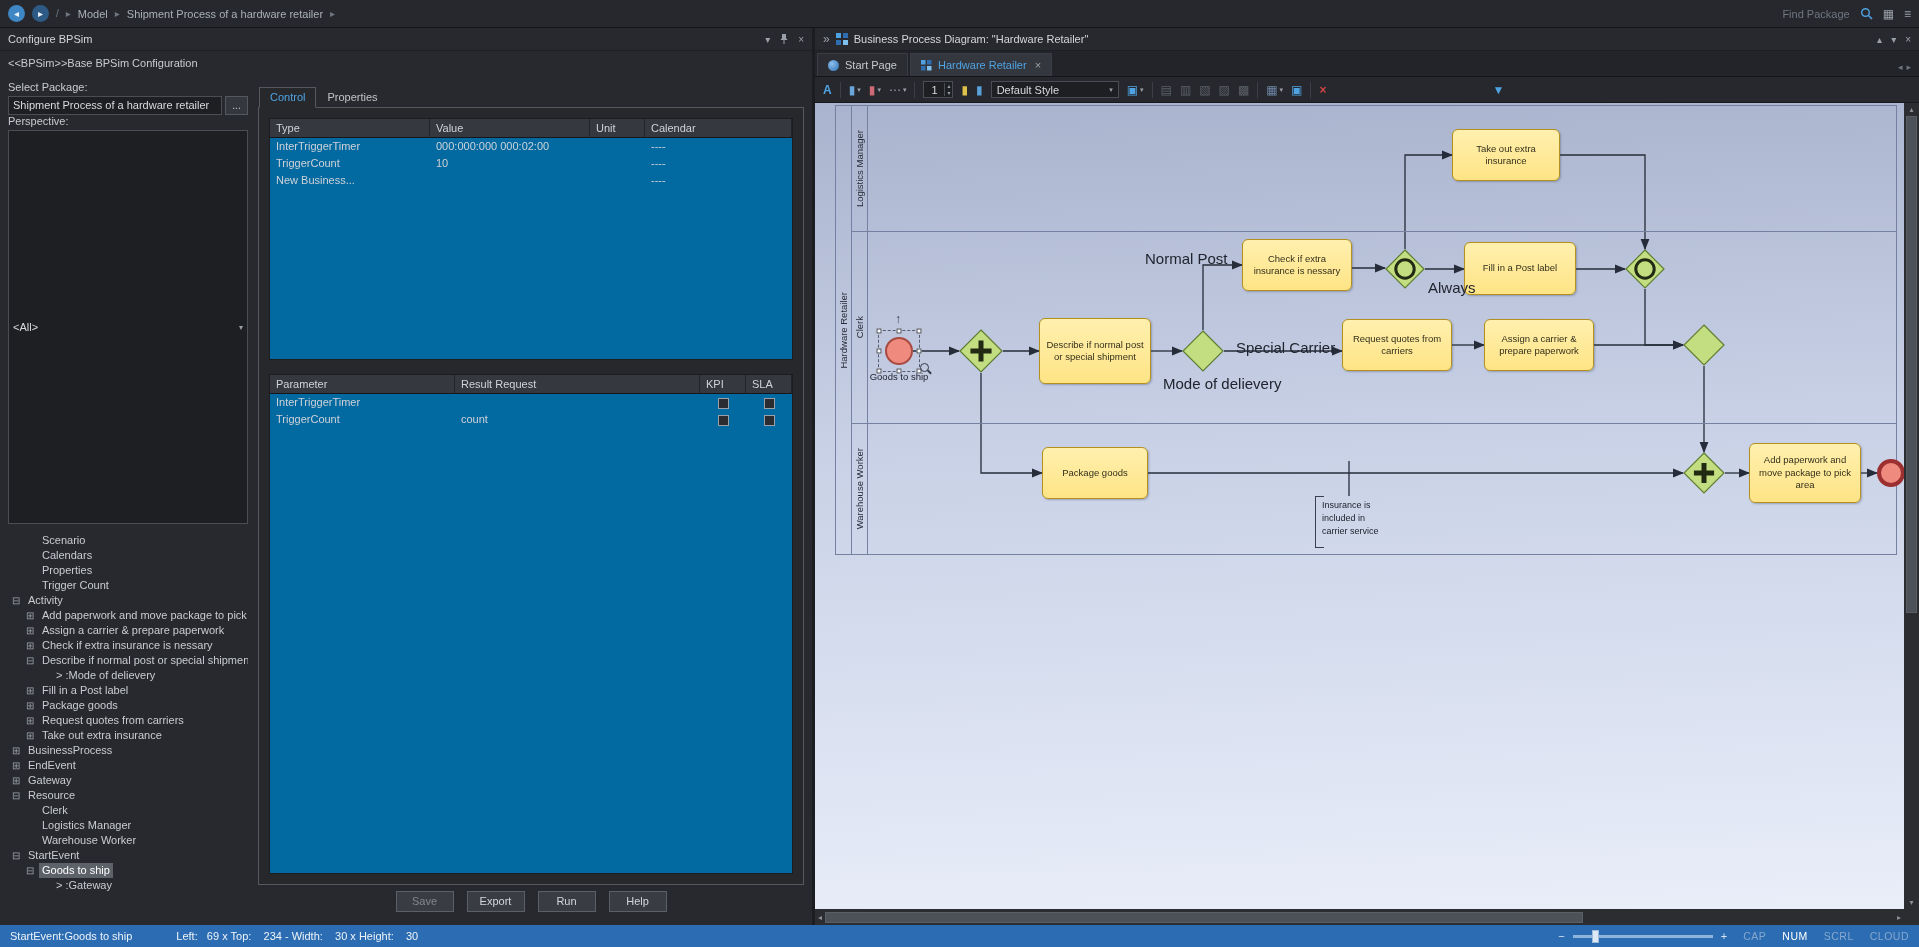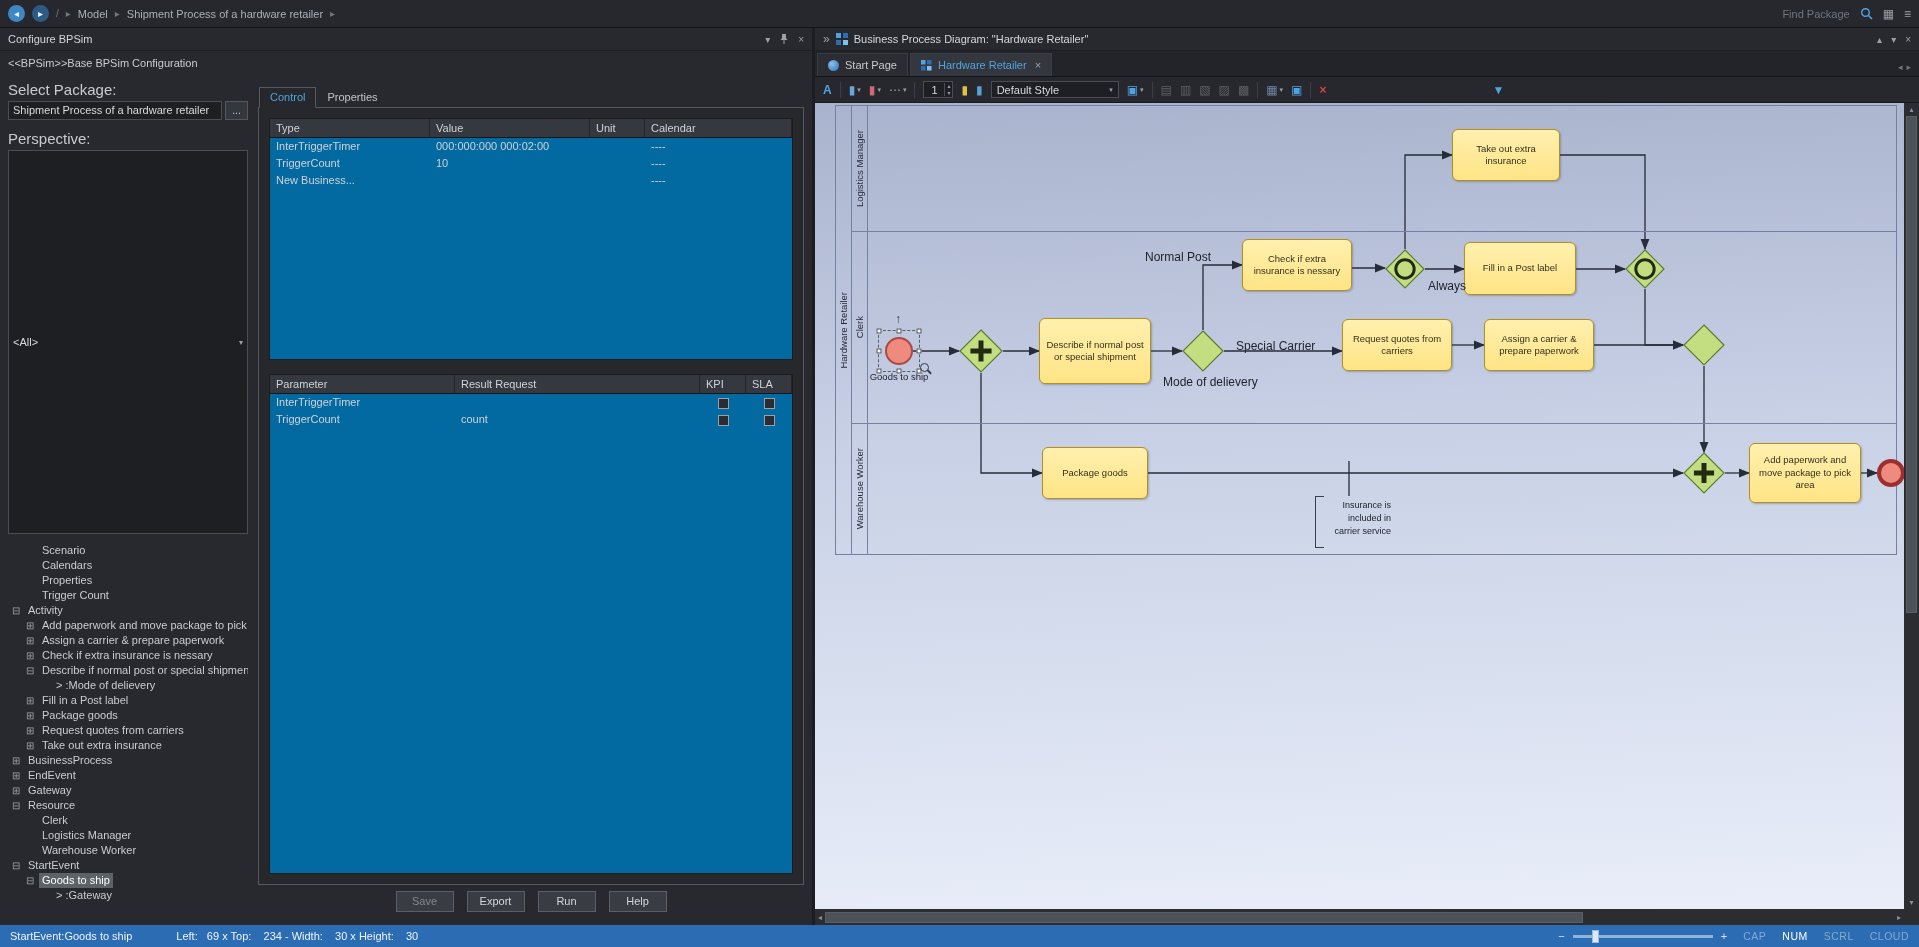--- a/index.html
+++ b/index.html
@@ -25,22 +25,22 @@
   .right-window { position:absolute; left:815px; top:28px; width:1104px; height:897px; background:#26282d; display:flex; flex-direction:column; }
   .wtitle { height:23px; flex:0 0 23px; display:flex; align-items:center; padding:0 8px; gap:6px;
     font-size:11px; color:#d4d6d9; background:#27292e; border-bottom:1px solid #1d1f23; }
   .wicons { margin-left:auto; display:flex; align-items:center; gap:9px; color:#9aa0a8; font-size:10px; }
   .wicons span { cursor:pointer; }
 
   
   .lbody { flex:1; display:flex; overflow:hidden; }
   .col1 { width:256px; flex:0 0 256px; padding:4px 8px; display:flex; flex-direction:column; overflow:hidden; }
   .stereotype { font-size:11px; color:#c8cbd0; margin:2px 0 12px 0; }
-  .flabel { font-size:15px; color:#c8cbd0; margin-bottom:3px; }
-  .flabel.mt { margin-top:10px; }
+  .flabel { font-size:11px; color:#c8cbd0; margin-bottom:3px; }
+  .flabel.mt { }
   .inrow { display:flex; gap:3px; }
   .tin { flex:1; height:19px; background:#1d1f22; border:1px solid #4a4e54; color:#d8dade;
     font-size:11px; padding:2px 4px; overflow:hidden; white-space:nowrap; }
   .browse { width:23px; height:19px; background:#34373d; border:1px solid #54585e; color:#c8cbd0;
     font-size:10px; line-height:1; cursor:pointer; }
   .tin.select { display:flex; justify-content:space-between; align-items:center; cursor:pointer; }
   .tin .dd { color:#9aa0a8; font-size:8px; }
   .tree { margin-top:9px; flex:1; overflow:hidden; font-size:11px; }
   .tree-row { height:15px; line-height:15px; display:flex; align-items:center; white-space:nowrap; cursor:pointer; }
   .tree-glyph { width:13px; flex:0 0 13px; font-size:10px; color:#9aa0a8; text-align:left; }
@@ -119,30 +119,30 @@
 
   .pool { position:absolute; border:1px solid #7581a0; }
   .pool-label { position:absolute; left:0; top:0; bottom:0; width:16px; border-right:1px solid #7581a0;
     display:flex; align-items:center; justify-content:center; }
   .lane { position:absolute; left:16px; right:0; border-bottom:1px solid #7581a0; }
   .lane:last-of-type { border-bottom:none; }
   .lane-label { position:absolute; left:0; top:0; bottom:0; width:16px; border-right:1px solid #7581a0;
     display:flex; align-items:center; justify-content:center; }
   .vtext { writing-mode:vertical-rl; transform:rotate(180deg); font-size:9.5px; color:#262b38; white-space:nowrap; }
 
-  .bp-node { position:absolute; cursor:pointer;text-align:right; }
+  .bp-node { position:absolute; cursor:pointer; }
   .bp-task { background:linear-gradient(#fff0ae, #ffe486); border:1px solid #b3901f; border-radius:6px;
     display:flex; align-items:center; justify-content:center; text-align:center; padding:2px 4px;
     font-size:9.5px; line-height:1.3; color:#33301c; box-shadow:1px 1px 2px rgba(60,70,100,.35); }
   .bp-gw svg { display:block; }
   .bp-event { border-radius:50%; background:#ef8a7e; }
   .bp-event.start { border:2px solid #a94b42; }
   .bp-event.end { border:4px solid #9c2f2f; }
   .bp-node-label { position:absolute; text-align:center; font-size:9.5px; color:#20242e; line-height:1.25; }
-  .edge-label { position:absolute; font-size:12px; color:#20242e; white-space:nowrap; }
+  .edge-label { position:absolute; font-size:15px; color:#20242e; white-space:nowrap; }
   .bp-note { border-left:1px solid #3a404e; padding:3px 2px 3px 6px; font-size:9px; line-height:1.45;
     color:#20242e; }
   .bp-note::before, .bp-note::after { content:''; position:absolute; left:0; width:8px; height:1px; background:#3a404e; }
   .bp-note::before { top:0; } .bp-note::after { bottom:0; }
 
   .selbox { position:absolute; border:1px dashed #545c6e; }
   .handle { position:absolute; width:5px; height:5px; background:#ffffff; border:1px solid #444a56;
     transform:translate(-50%,-50%); }
   .sel-up { position:absolute; font-size:12px; color:#333a48; }
   .sel-zoom { position:absolute; width:9px; height:9px; border:1.5px solid #333a48; border-radius:50%; }

